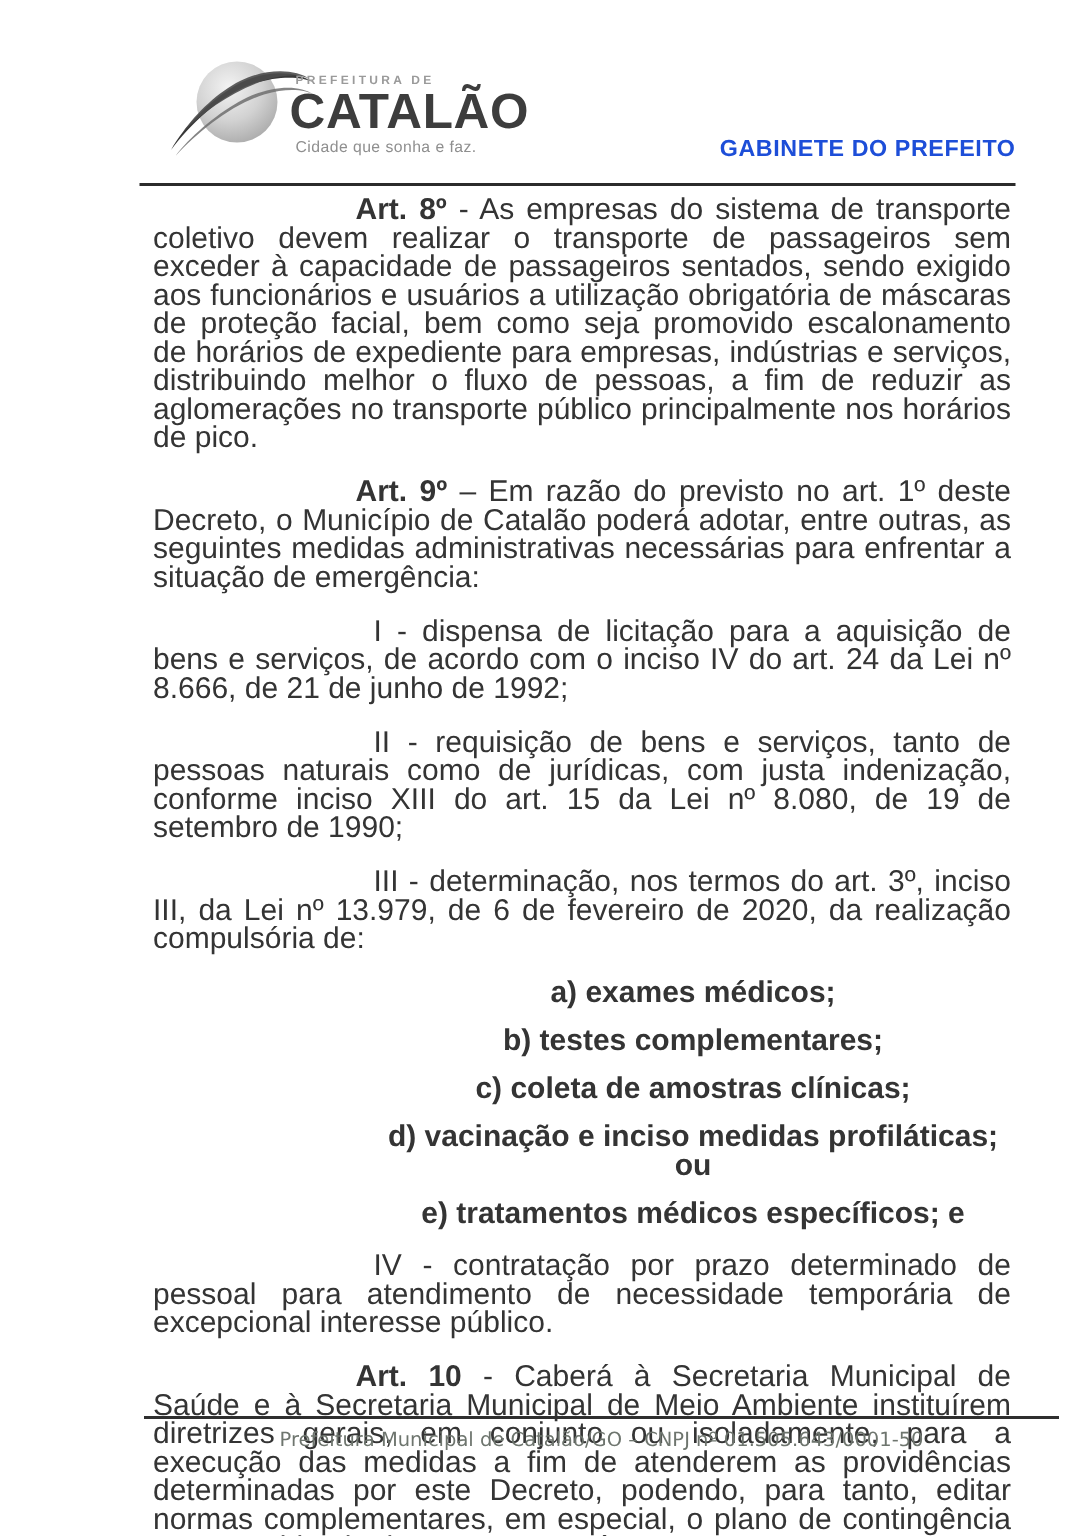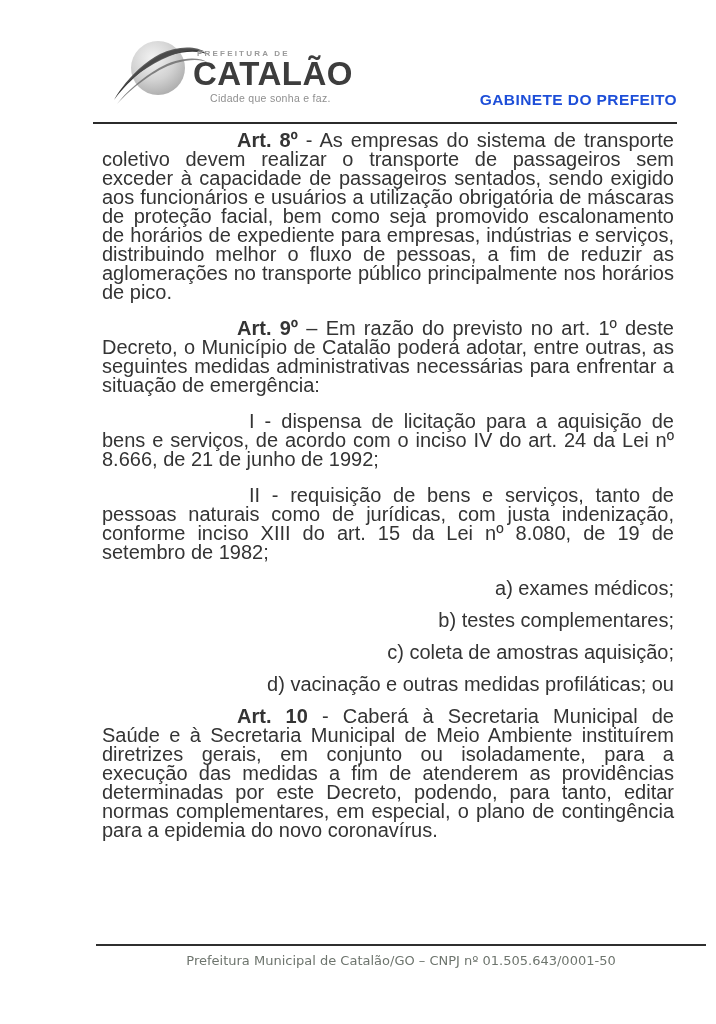--- a/index.html
+++ b/index.html
@@ -11,39 +11,39 @@
   .logo-svg{position:absolute;left:112px;top:38px;width:100px;height:80px;}
   .logo-pref{
     position:absolute;left:197px;top:49px;font-size:8px;font-weight:bold;
     letter-spacing:2.2px;color:#9a9a9a;white-space:nowrap;
   }
   .logo-name{
     position:absolute;left:193px;top:55px;font-size:33px;font-weight:bold;
     letter-spacing:.5px;color:#3d3d3d;white-space:nowrap;
   }
   .logo-tag{
-    position:absolute;left:210px;top:92px;font-size:10.5px;color:#8f8f8f;
+    position:absolute;left:197px;top:92px;font-size:10.5px;color:#8f8f8f;
     letter-spacing:.3px;white-space:nowrap;
   }
   .office{
     position:absolute;top:91px;right:39px;font-size:15.5px;font-weight:bold;
     letter-spacing:.4px;color:#1d4ed8;white-space:nowrap;
   }
   .rule-top{position:absolute;left:93px;top:122px;width:584px;height:2px;background:#2b2b2b;}
   
   .content{
     position:absolute;left:102px;right:42px;top:124px;
     font-size:20px;line-height:19px;text-align:justify;
   }
   .content .para:first-child{margin-top:7px;}
   .para{margin:0 0 17px;}
   .art{text-indent:135px;}
   .art .lbl{font-weight:bold;}
   .item{text-indent:147px;}
-  .sub{margin:0 0 13px;padding-left:148px;text-align:right;text-indent:0;}
+  .sub{margin:0 0 13px;padding-left:148px;text-align:center;text-indent:0;font-weight:bold;}
   .sub-last{margin-bottom:16px;}
   
   .rule-bottom{position:absolute;left:96px;top:944px;width:610px;height:2px;background:#2f2f2f;}
   .footer{
     position:absolute;left:96px;top:952px;width:610px;text-align:center;
     font-family:"DejaVu Sans",sans-serif;font-size:13px;line-height:18px;color:#6e756e;
   }
 </style>
 </head>
 <body>
@@ -72,28 +72,31 @@
   </div>
 
   <div class="content">
 
     <p class="para art"><b class="lbl">Art. 8º</b><span> - As empresas do sistema de transporte coletivo devem realizar o transporte de passageiros sem exceder à capacidade de passageiros sentados, sendo exigido aos funcionários e usuários a utilização obrigatória de máscaras de proteção facial, bem como seja promovido escalonamento de horários de expediente para empresas, indústrias e serviços, distribuindo melhor o fluxo de pessoas, a fim de reduzir as aglomerações no transporte público principalmente nos horários de pico.</span></p>
 
     <p class="para art"><b class="lbl">Art. 9º</b><span> – Em razão do previsto no art. 1º deste Decreto, o Município de Catalão poderá adotar, entre outras, as seguintes medidas administrativas necessárias para enfrentar a situação de emergência:</span></p>
 
     <p class="para item"><span>I - dispensa de licitação para a aquisição de bens e serviços, de acordo com o inciso IV do art. 24 da Lei nº 8.666, de 21 de junho de 1992;</span></p>
 
-    <p class="para item"><span>II - requisição de bens e serviços, tanto de pessoas naturais como de jurídicas, com justa indenização, conforme inciso XIII do art. 15 da Lei nº 8.080, de 19 de setembro de 1982;</span></p>
+    <p class="para item"><span>II - requisição de bens e serviços, tanto de pessoas naturais como de jurídicas, com justa indenização, conforme inciso XIII do art. 15 da Lei nº 8.080, de 19 de setembro de 1990;</span></p>
 
+    <p class="para item"><span>III - determinação, nos termos do art. 3º, inciso III, da Lei nº 13.979, de 6 de fevereiro de 2020, da realização compulsória de:</span></p>
 
     <p class="para sub"><span>a) exames médicos;</span></p>
     <p class="para sub"><span>b) testes complementares;</span></p>
-    <p class="para sub"><span>c) coleta de amostras aquisição;</span></p>
-    <p class="para sub"><span>d) vacinação e outras medidas profiláticas; ou</span></p>
+    <p class="para sub"><span>c) coleta de amostras clínicas;</span></p>
+    <p class="para sub"><span>d) vacinação e inciso medidas profiláticas; ou</span></p>
+    <p class="para sub sub-last"><span>e) tratamentos médicos específicos; e</span></p>
 
+    <p class="para item"><span>IV - contratação por prazo determinado de pessoal para atendimento de necessidade temporária de excepcional interesse público.</span></p>
 
 
     <p class="para art"><b class="lbl">Art. 10</b><span> - Caberá à Secretaria Municipal de Saúde e à Secretaria Municipal de Meio Ambiente instituírem diretrizes gerais, em conjunto ou isoladamente, para a execução das medidas a fim de atenderem as providências determinadas por este Decreto, podendo, para tanto, editar normas complementares, em especial, o plano de contingência para a epidemia do novo coronavírus.</span></p>
 
   </div>
 
   <div class="rule-bottom"></div>
   <div class="footer">
     <div>Prefeitura Municipal de Catalão/GO – CNPJ nº 01.505.643/0001-50</div>
   </div>

